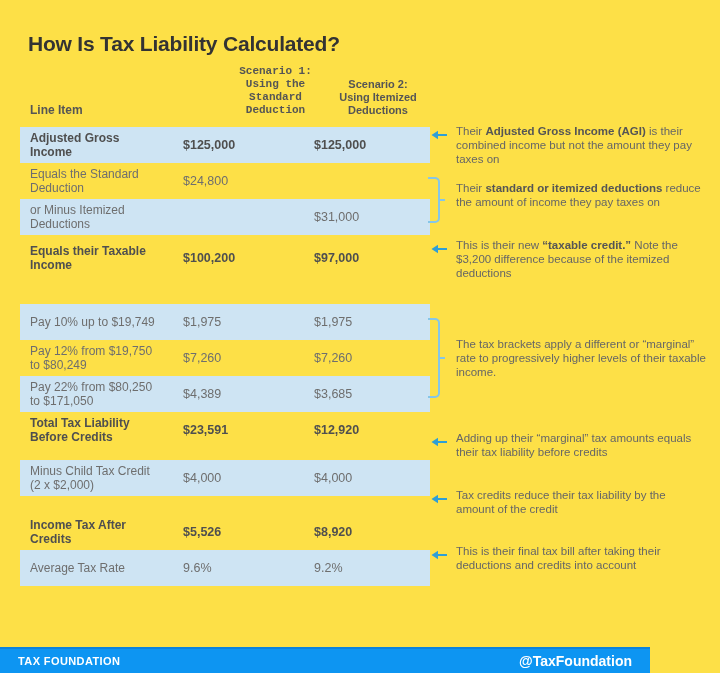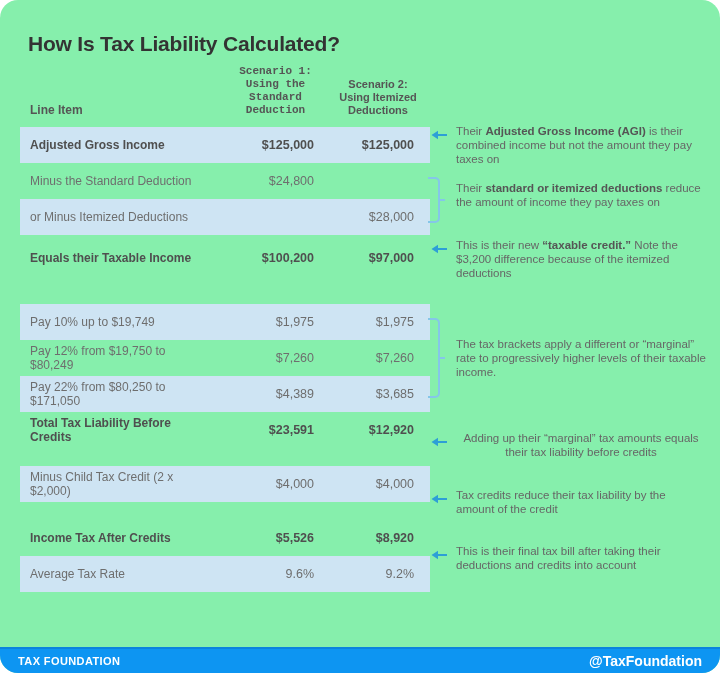--- a/index.html
+++ b/index.html
@@ -7,67 +7,67 @@
     --arrow-blue:#2e9fd6;
     --bracket-blue:#85c6e9;
     --footer-blue:#0d95f2;
     --title-color:#333333;
     --text-gray:#6e6e6e;
     --text-dark:#4f4f4f;
     --ann-gray:#666666;
   }
   html,body{margin:0;padding:0;background:#ffffff;}
   body{font-family:"Liberation Sans", sans-serif;}
-  #stage{position:relative;width:720px;height:673px;background:#86efac;overflow:hidden;border-radius:18px;}
+  #stage{position:relative;width:720px;height:673px;background:#fde047;overflow:hidden;}
 
   
   .title{position:absolute;left:28px;top:18px;font-size:21px;font-weight:700;color:var(--title-color);letter-spacing:-0.2px;}
 
   
   .thead{position:absolute;left:20px;top:56px;width:410px;height:64px;display:flex;align-items:flex-end;box-sizing:border-box;padding-right:16px;}
   .thead .h-label{flex:1;padding-left:10px;padding-bottom:3px;font-size:12px;font-weight:700;color:#555;}
   .thead .h-col{font-size:11px;font-weight:700;color:#555;line-height:13px;text-align:center;white-space:pre-line;padding-bottom:3px;transform:translateX(14px);}
   .thead .h-c1{width:105px;font-family:Liberation Mono, monospace;}
   .thead .h-c2{width:100px;}
 
   
   .tbody{position:absolute;left:20px;top:127px;width:410px;}
-  .row{display:flex;align-items:center;height:36px;box-sizing:border-box;padding-right:16px;}
+  .row{display:flex;align-items:center;height:36px;box-sizing:border-box;padding-right:16px;gap:26px;}
   .row.blue{background:var(--row-blue);}
   .row .label{flex:1;padding-left:10px;font-size:12px;color:var(--text-gray);}
-  .row .val{font-size:12.5px;color:var(--text-gray);text-align:right;}
+  .row .val{font-size:12.5px;color:var(--text-gray);}
   .row .c1{width:105px;}
   .row .c2{width:100px;}
   .row.bold .label,.row.bold .val{font-weight:700;color:var(--text-dark);}
   .row:nth-child(4){margin-top:5px;}
   .row:nth-child(5){margin-top:28px;}
   .row:nth-child(8){margin-top:0;}
-  .row:nth-child(9){margin-top:18px;}
+  .row:nth-child(9){margin-top:12px;}
   .row:nth-child(10){margin-top:18px;}
 
   
   .ann{position:absolute;left:430px;width:276px;display:flex;gap:8px;}
   .ann .ann-text{width:250px;font-size:11.5px;line-height:14px;color:var(--ann-gray);}
   .ann .ann-text b{color:#555;}
   .ann .arrow{flex:0 0 18px;color:var(--arrow-blue);margin-top:2px;}
   .ann.has-bracket .ann-text{margin-left:26px;}
   .ann .bracket{position:absolute;left:-2px;width:12px;border:2px solid var(--bracket-blue);border-left:none;border-radius:0 5px 5px 0;box-sizing:border-box;}
   .ann .bracket::after{content:'';position:absolute;right:-7px;top:50%;margin-top:-1px;width:7px;height:2px;background:var(--bracket-blue);}
   .ann-1{top:124px;}
   .ann-2{top:181px;}
   .ann-3{top:238px;}
   .ann-4{top:337px;}
-  .ann-5{top:431px;text-align:center;}
+  .ann-5{top:431px;}
   .ann-6{top:488px;}
   .ann-7{top:544px;}
   .ann-2 .bracket{top:-4px;height:46px;}
   .ann-4 .bracket{top:-19px;height:80px;}
 
   
-  .footer{position:absolute;left:0;bottom:0;width:720px;height:26px;background:var(--footer-blue);border-top:2px solid #0b83dd;box-sizing:border-box;display:flex;align-items:center;justify-content:space-between;padding:0 18px;}
+  .footer{position:absolute;left:0;bottom:0;width:650px;height:26px;background:var(--footer-blue);border-top:2px solid #0b83dd;box-sizing:border-box;display:flex;align-items:center;justify-content:space-between;padding:0 18px;}
   .footer .f-left{font-size:11px;font-weight:700;color:#ffffff;letter-spacing:0.4px;}
   .footer .f-right{font-size:14px;font-weight:700;color:#ffffff;text-decoration:none;}
 </style>
 </head>
 <body>
 
 <div id="stage">
 
   <h1 class="title">How Is Tax Liability Calculated?</h1>
 
@@ -82,28 +82,28 @@
 Deductions</div>
   </div>
 
   <div class="tbody">
       <div class="row blue bold">
         <span class="label">Adjusted Gross Income</span>
         <span class="val c1">$125,000</span>
         <span class="val c2">$125,000</span>
       </div>
       <div class="row">
-        <span class="label">Minus the Standard Deduction</span>
+        <span class="label">Equals the Standard Deduction</span>
         <span class="val c1">$24,800</span>
         <span class="val c2"></span>
       </div>
       <div class="row blue">
         <span class="label">or Minus Itemized Deductions</span>
         <span class="val c1"></span>
-        <span class="val c2">$28,000</span>
+        <span class="val c2">$31,000</span>
       </div>
       <div class="row bold">
         <span class="label">Equals their Taxable Income</span>
         <span class="val c1">$100,200</span>
         <span class="val c2">$97,000</span>
       </div>
       <div class="row blue">
         <span class="label">Pay 10% up to $19,749</span>
         <span class="val c1">$1,975</span>
         <span class="val c2">$1,975</span>

